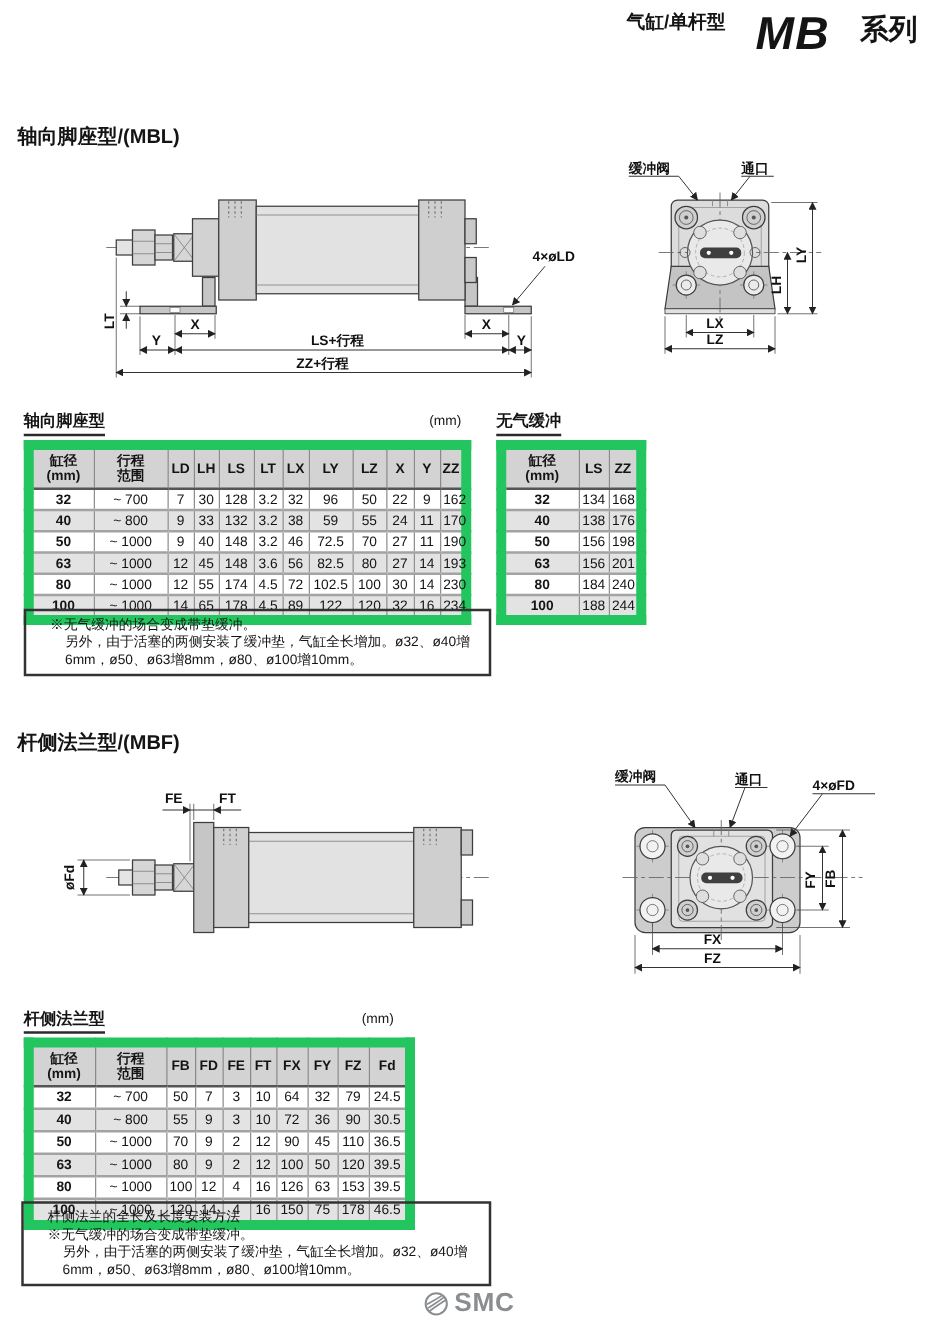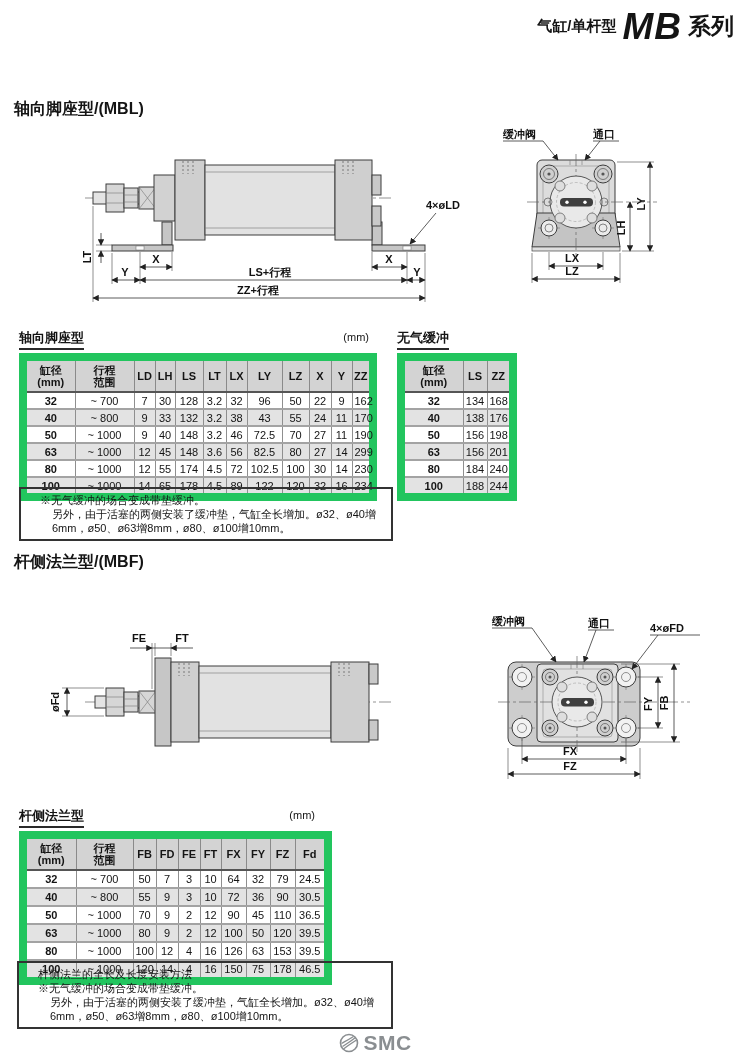--- a/index.html
+++ b/index.html
@@ -1,19 +1,19 @@
 <!DOCTYPE html>
 <html><head>
 <meta charset="utf-8">
 <style>
   html,body{margin:0;padding:0;background:#fff;}
   #page{position:relative;width:750px;height:1060px;background:#ffffff;overflow:hidden;
         font-family:"Liberation Sans",sans-serif;color:#141414;}
   
-  #hdr{position:absolute;top:8px;right:16px;display:flex;align-items:center;gap:6px;}
+  #hdr{position:absolute;top:8px;right:16px;display:flex;align-items:flex-start;gap:24px;}
   .hdr-small{font-size:15px;font-weight:bold;}
   .hdr-code{font-size:37px;font-weight:bold;font-style:italic;line-height:1;letter-spacing:1px;}
   .hdr-suffix{font-size:23px;font-weight:bold;}
   
   #secbar{position:absolute;left:14px;top:60px;width:722px;}
   .sec-title{font-size:19px;font-weight:bold;letter-spacing:1px;}
   .sec-note{position:absolute;right:0;top:11px;font-size:11px;font-weight:bold;}
   .sec-rule{margin-top:2px;height:5px;
             background:linear-gradient(to right,#191919 0,#191919 27%,#a8a8a8 27%,#a8a8a8 100%);}
   .subtitle{position:absolute;left:14px;font-size:16px;font-weight:bold;}
@@ -249,21 +249,21 @@
             <td>162</td>
           </tr>
           <tr>
             <td>40</td>
             <td>~ 800</td>
             <td>9</td>
             <td>33</td>
             <td>132</td>
             <td>3.2</td>
             <td>38</td>
-            <td>43</td>
+            <td>59</td>
             <td>55</td>
             <td>24</td>
             <td>11</td>
             <td>170</td>
           </tr>
           <tr>
             <td>50</td>
             <td>~ 1000</td>
             <td>9</td>
             <td>40</td>
@@ -281,21 +281,21 @@
             <td>~ 1000</td>
             <td>12</td>
             <td>45</td>
             <td>148</td>
             <td>3.6</td>
             <td>56</td>
             <td>82.5</td>
             <td>80</td>
             <td>27</td>
             <td>14</td>
-            <td>299</td>
+            <td>193</td>
           </tr>
           <tr>
             <td>80</td>
             <td>~ 1000</td>
             <td>12</td>
             <td>55</td>
             <td>174</td>
             <td>4.5</td>
             <td>72</td>
             <td>102.5</td>
@@ -372,21 +372,21 @@
         </tbody>
     </table>
   </div>
 
   <div class="notebox" style="left:19px;top:487px;width:332px;">
     <div class="note-line">※无气缓冲的场合变成带垫缓冲。</div>
     <div class="note-line ind">另外，由于活塞的两侧安装了缓冲垫，气缸全长增加。ø32、ø40增</div>
     <div class="note-line ind">6mm，ø50、ø63增8mm，ø80、ø100增10mm。</div>
   </div>
 
-  <div class="subtitle" style="top:552px;">杆侧法兰型/(MBF)</div>
+  <div class="subtitle" style="top:584px;">杆侧法兰型/(MBF)</div>
 
   <svg class="draw" style="top:598px;" width="750" height="192" viewBox="0 0 750 192">
     <defs>
       <marker id="ar2" viewBox="0 0 10 10" refX="9" refY="5" markerWidth="8" markerHeight="8" orient="auto-start-reverse">
         <path d="M0,0L10,5L0,10z" fill="#222"></path>
       </marker>
     </defs>
 
     <g>
       <line class="cl" x1="85" y1="104" x2="392" y2="104"></line>

